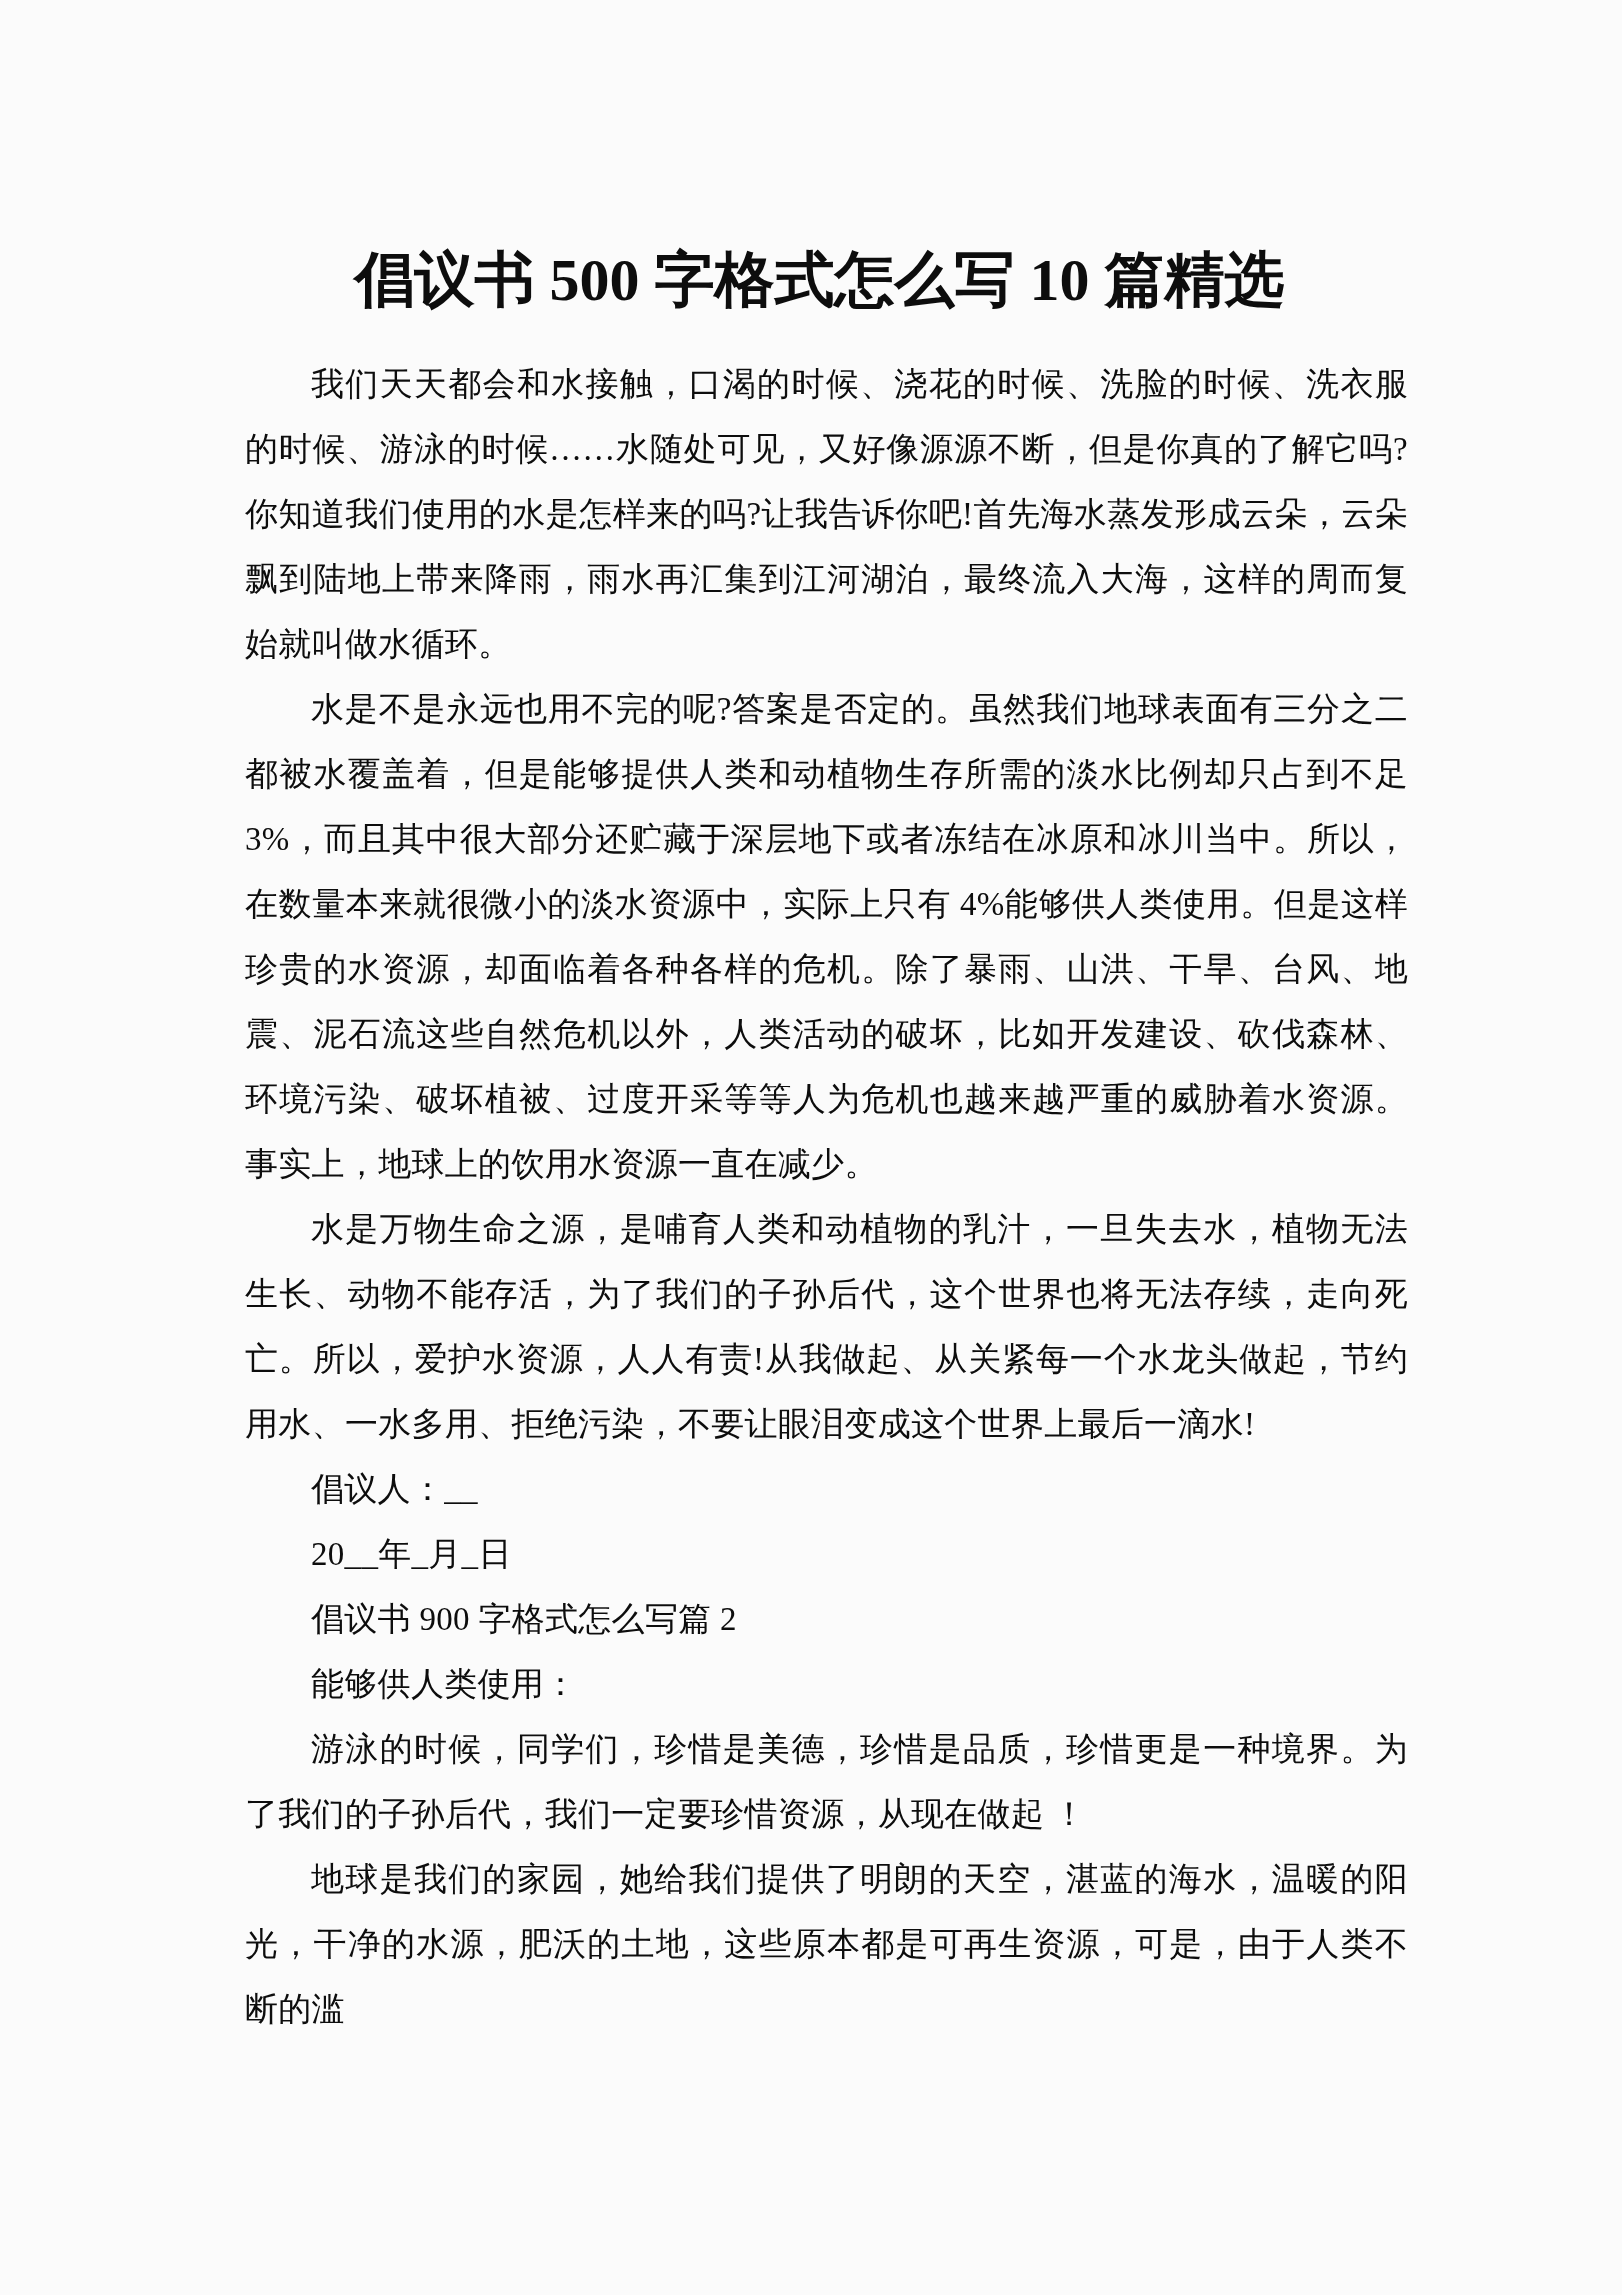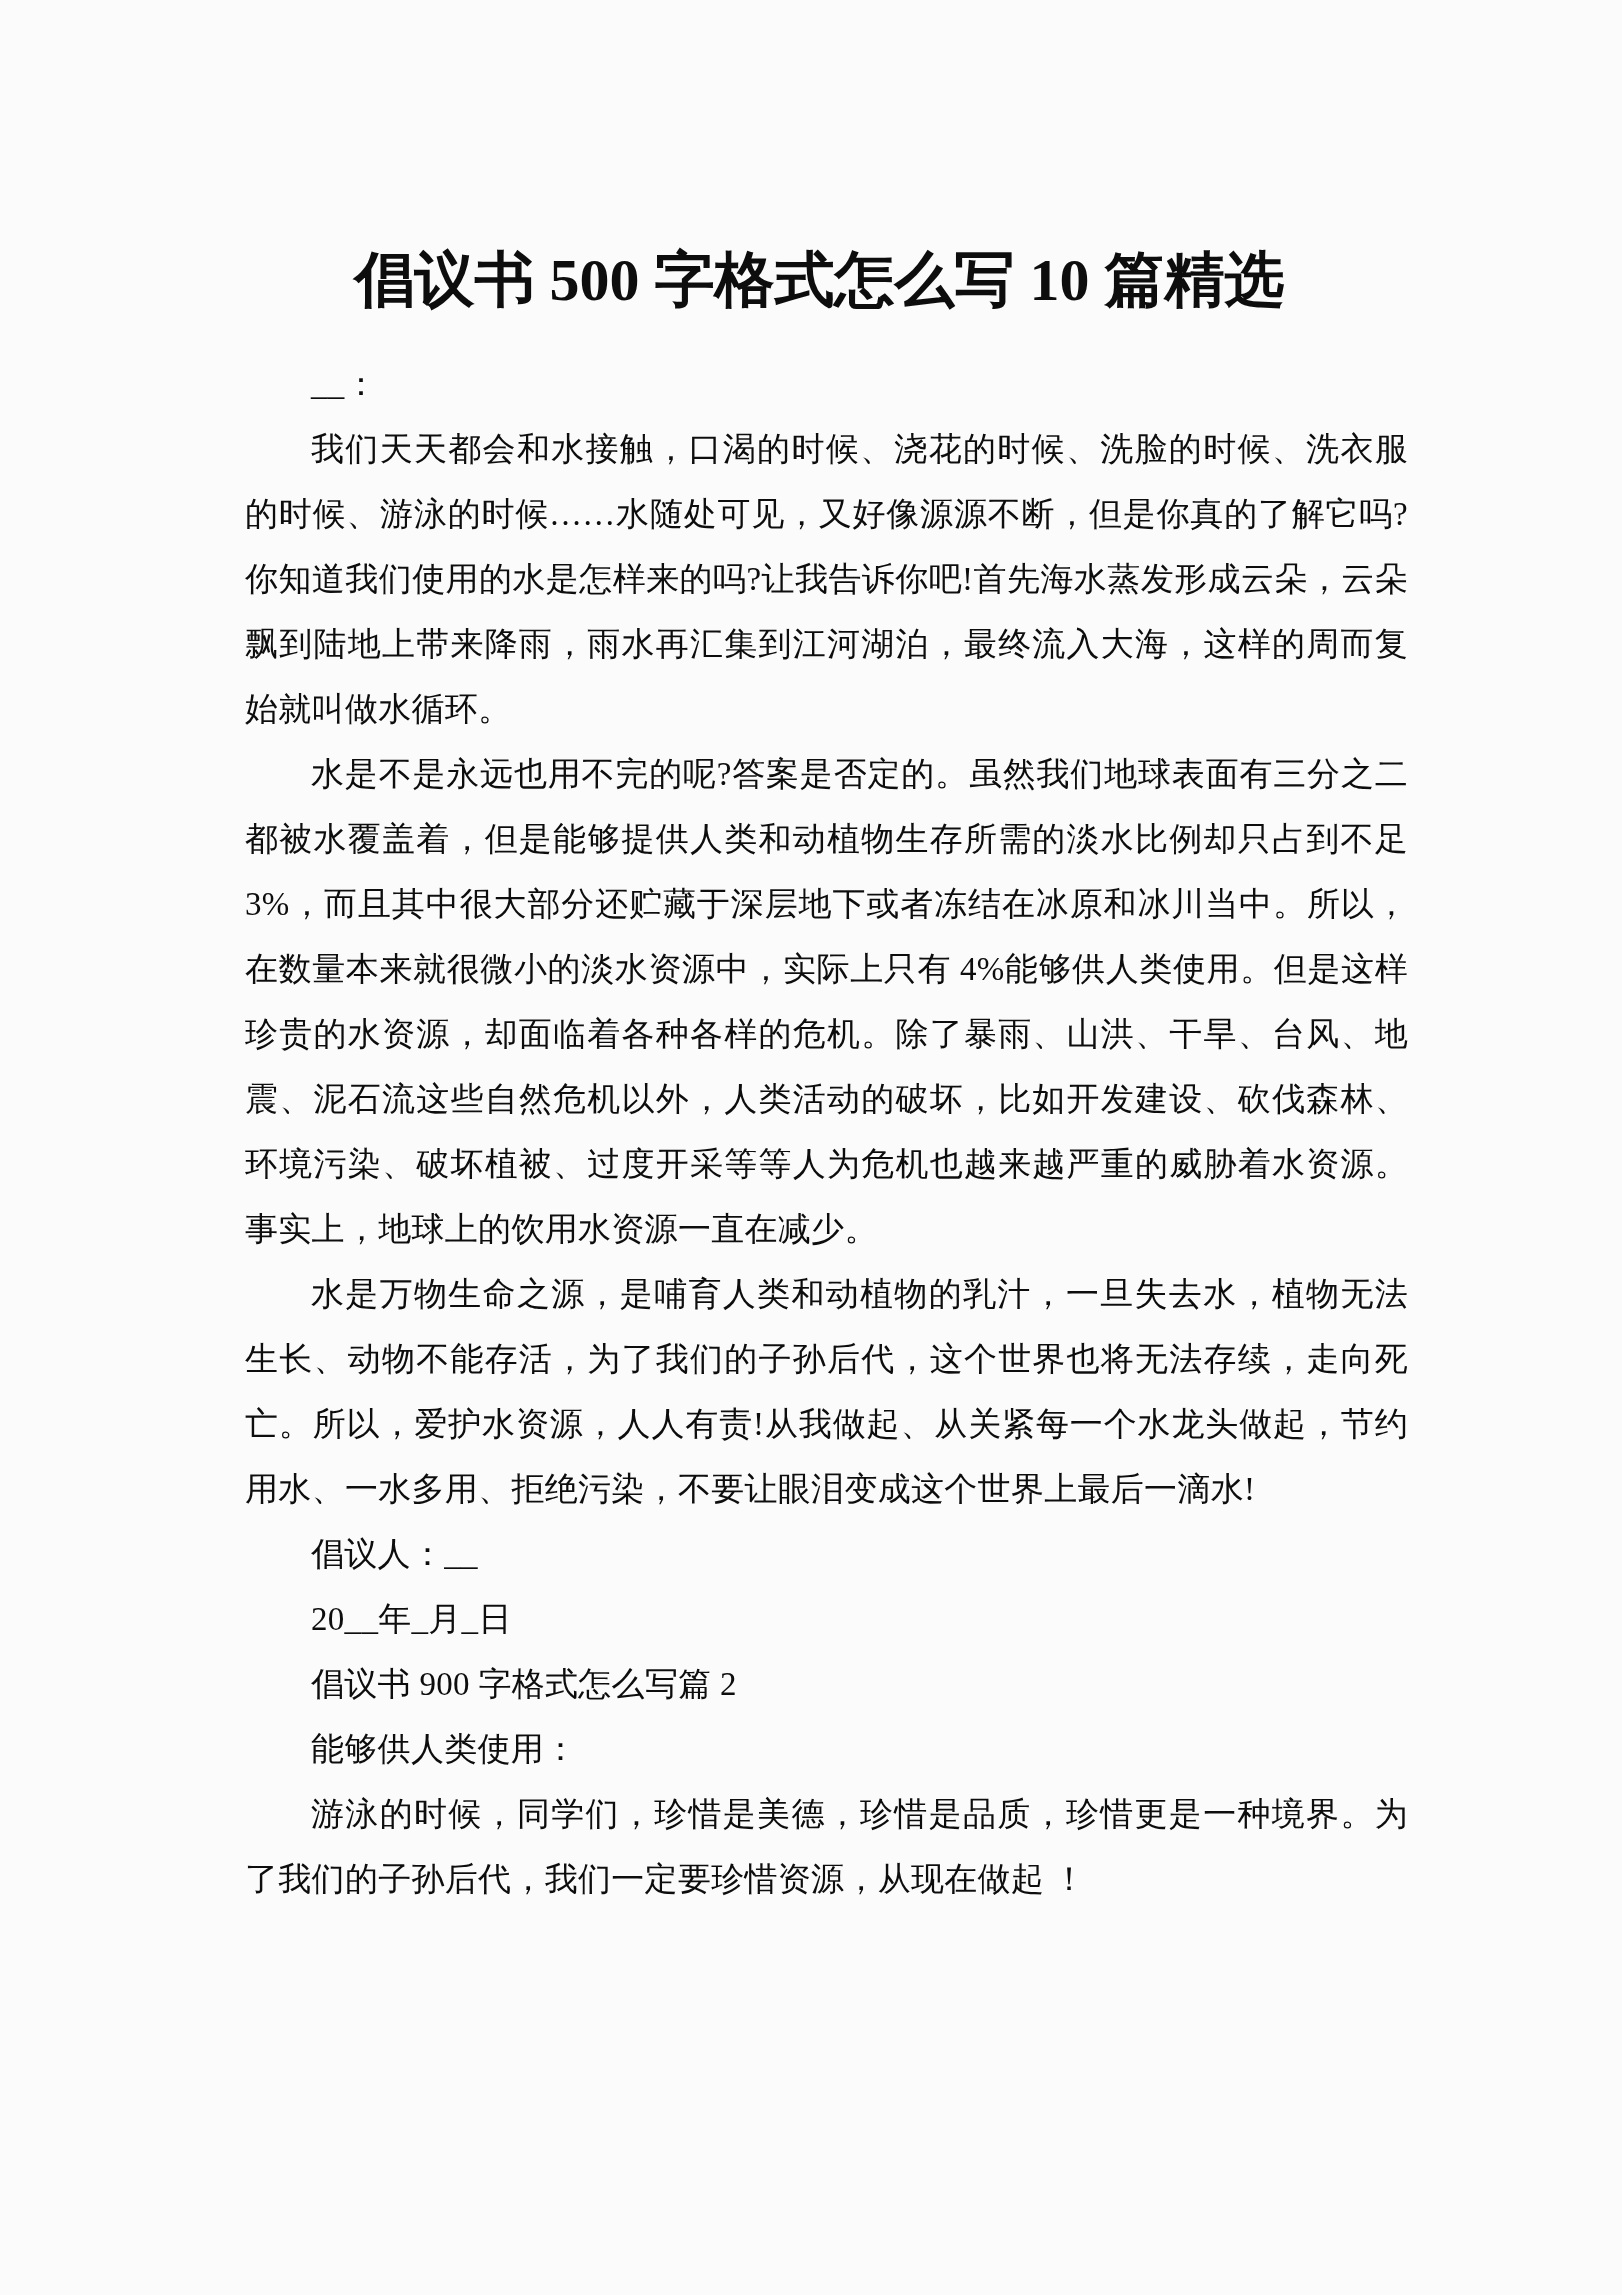--- a/index.html
+++ b/index.html
@@ -47,25 +47,25 @@
   }
 </style>
 </head>
 <body>
 
 <div class="page">
 
   <h1 class="doc-title">倡议书 500 字格式怎么写 10 篇精选</h1>
 
   <div class="doc-body">
-    <p>__：</p>
     <p>我们天天都会和水接触，口渴的时候、浇花的时候、洗脸的时候、洗衣服的时候、游泳的时候……水随处可见，又好像源源不断，但是你真的了解它吗?你知道我们使用的水是怎样来的吗?让我告诉你吧!首先海水蒸发形成云朵，云朵飘到陆地上带来降雨，雨水再汇集到江河湖泊，最终流入大海，这样的周而复始就叫做水循环。</p>
     <p>水是不是永远也用不完的呢?答案是否定的。虽然我们地球表面有三分之二都被水覆盖着，但是能够提供人类和动植物生存所需的淡水比例却只占到不足3%，而且其中很大部分还贮藏于深层地下或者冻结在冰原和冰川当中。所以，在数量本来就很微小的淡水资源中，实际上只有 4%能够供人类使用。但是这样珍贵的水资源，却面临着各种各样的危机。除了暴雨、山洪、干旱、台风、地震、泥石流这些自然危机以外，人类活动的破坏，比如开发建设、砍伐森林、环境污染、破坏植被、过度开采等等人为危机也越来越严重的威胁着水资源。事实上，地球上的饮用水资源一直在减少。</p>
     <p>水是万物生命之源，是哺育人类和动植物的乳汁，一旦失去水，植物无法生长、动物不能存活，为了我们的子孙后代，这个世界也将无法存续，走向死亡。所以，爱护水资源，人人有责!从我做起、从关紧每一个水龙头做起，节约用水、一水多用、拒绝污染，不要让眼泪变成这个世界上最后一滴水!</p>
     <p>倡议人：__</p>
     <p>20__年_月_日</p>
     <p>倡议书 900 字格式怎么写篇 2</p>
     <p>能够供人类使用：</p>
     <p>游泳的时候，同学们，珍惜是美德，珍惜是品质，珍惜更是一种境界。为了我们的子孙后代，我们一定要珍惜资源，从现在做起 ！</p>
+    <p>地球是我们的家园，她给我们提供了明朗的天空，湛蓝的海水，温暖的阳光，干净的水源，肥沃的土地，这些原本都是可再生资源，可是，由于人类不断的滥</p>
   </div>
 
 </div>
 
 
 </body></html>

